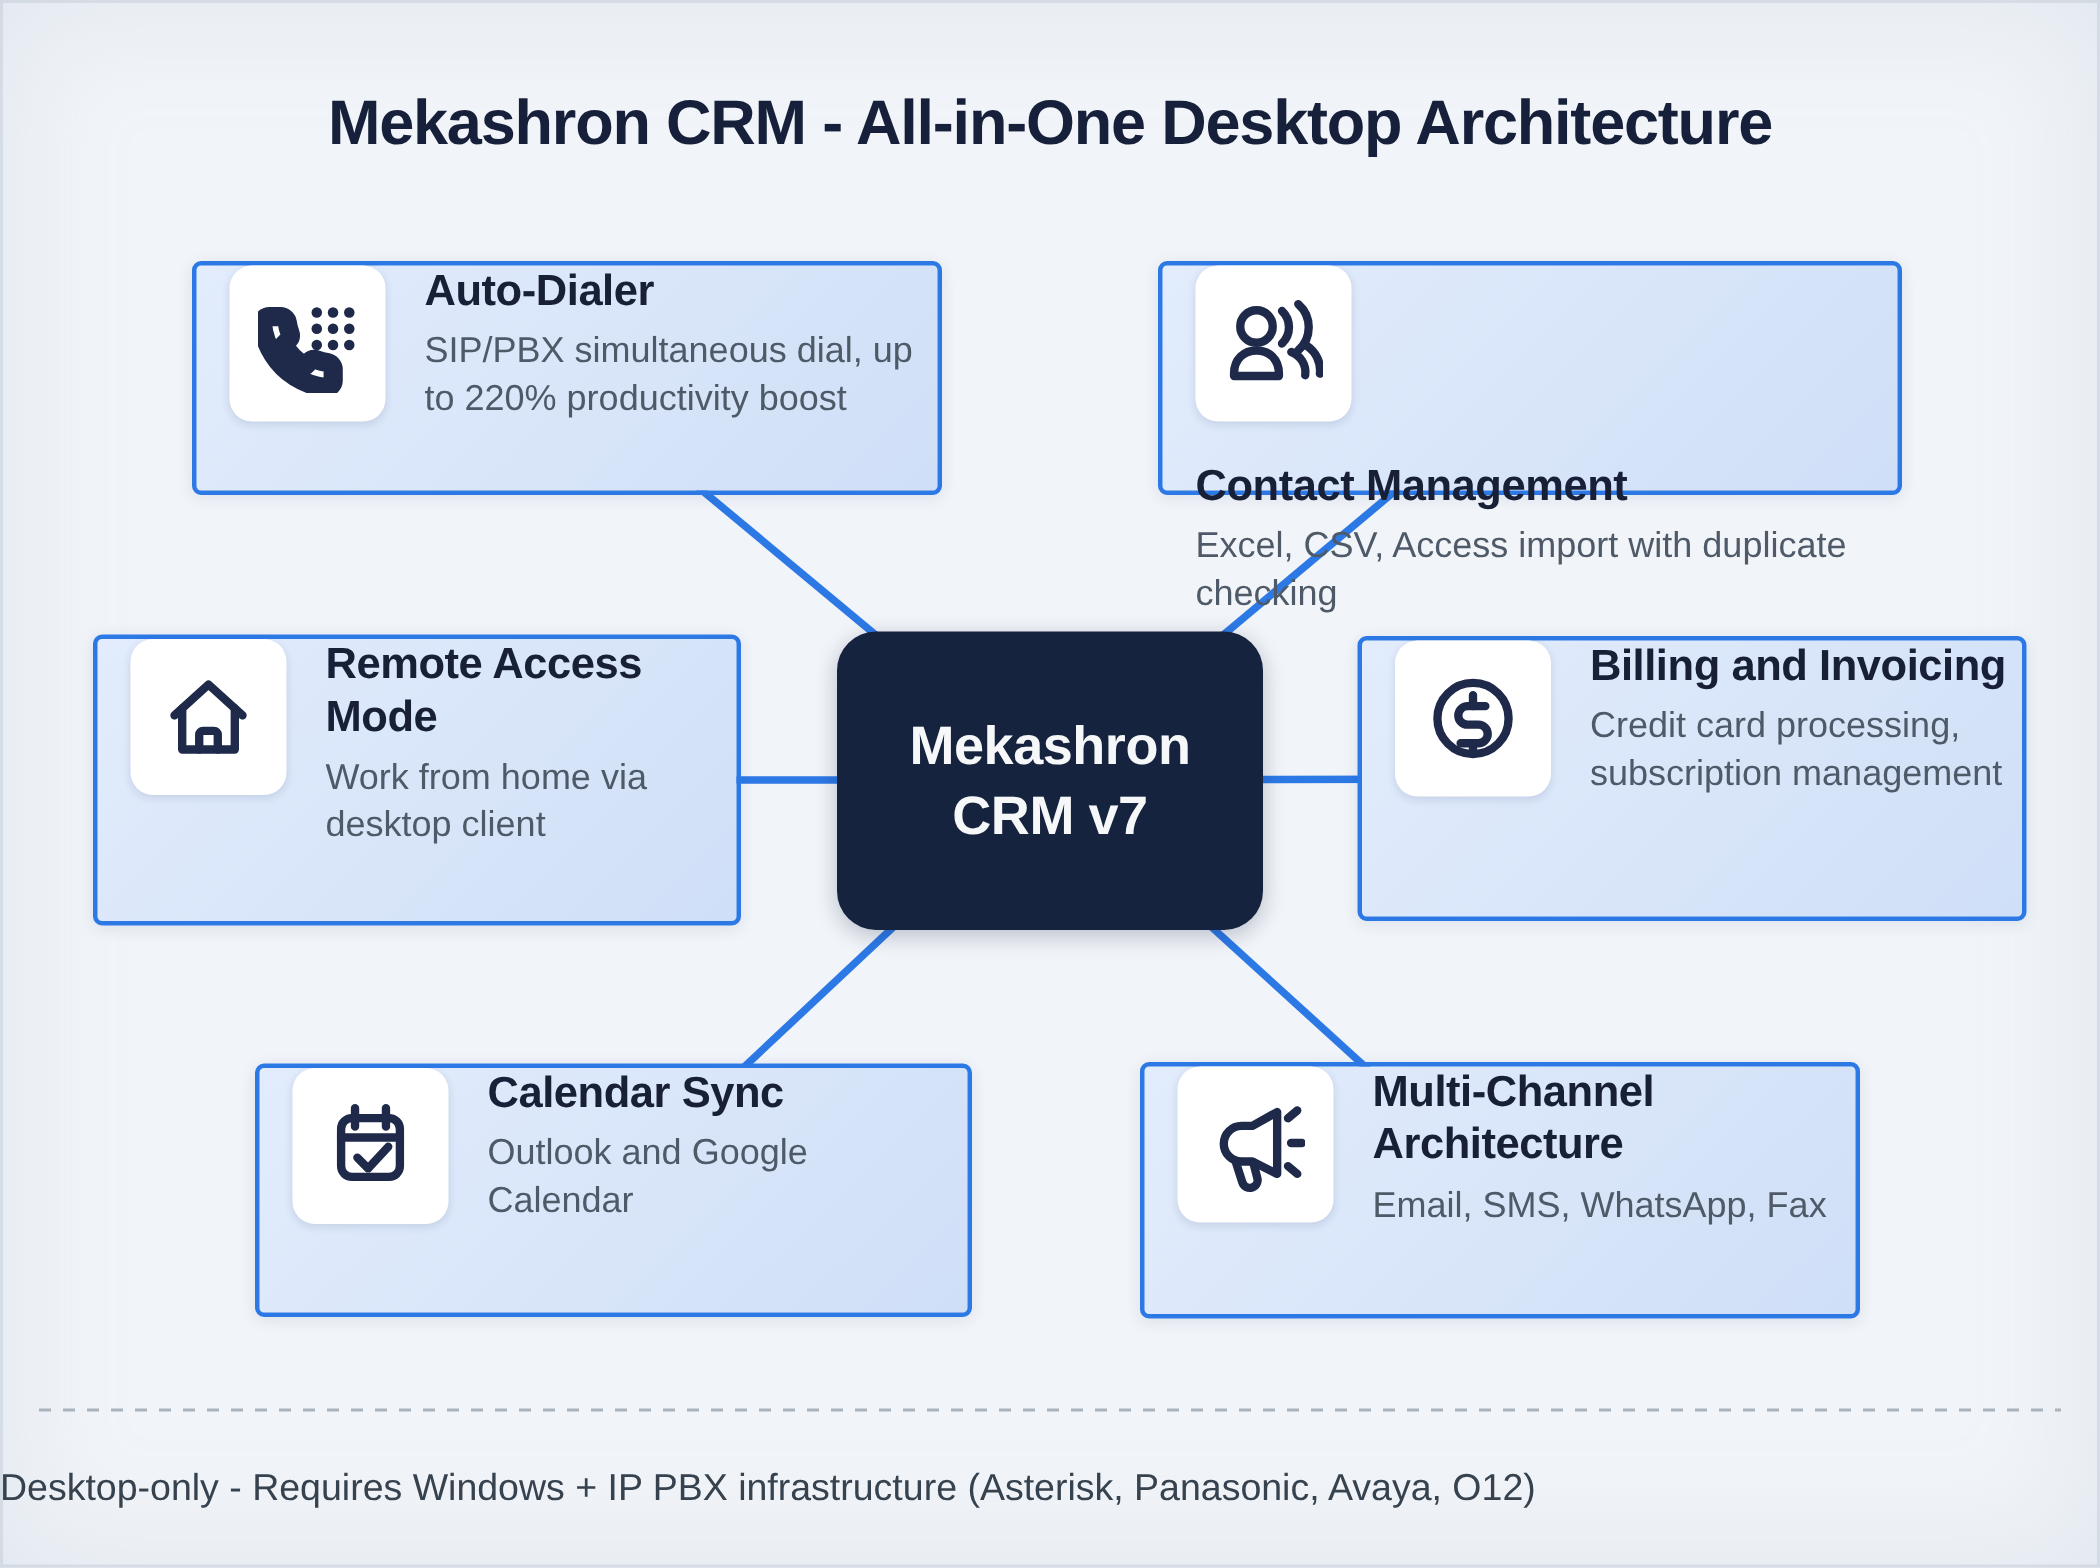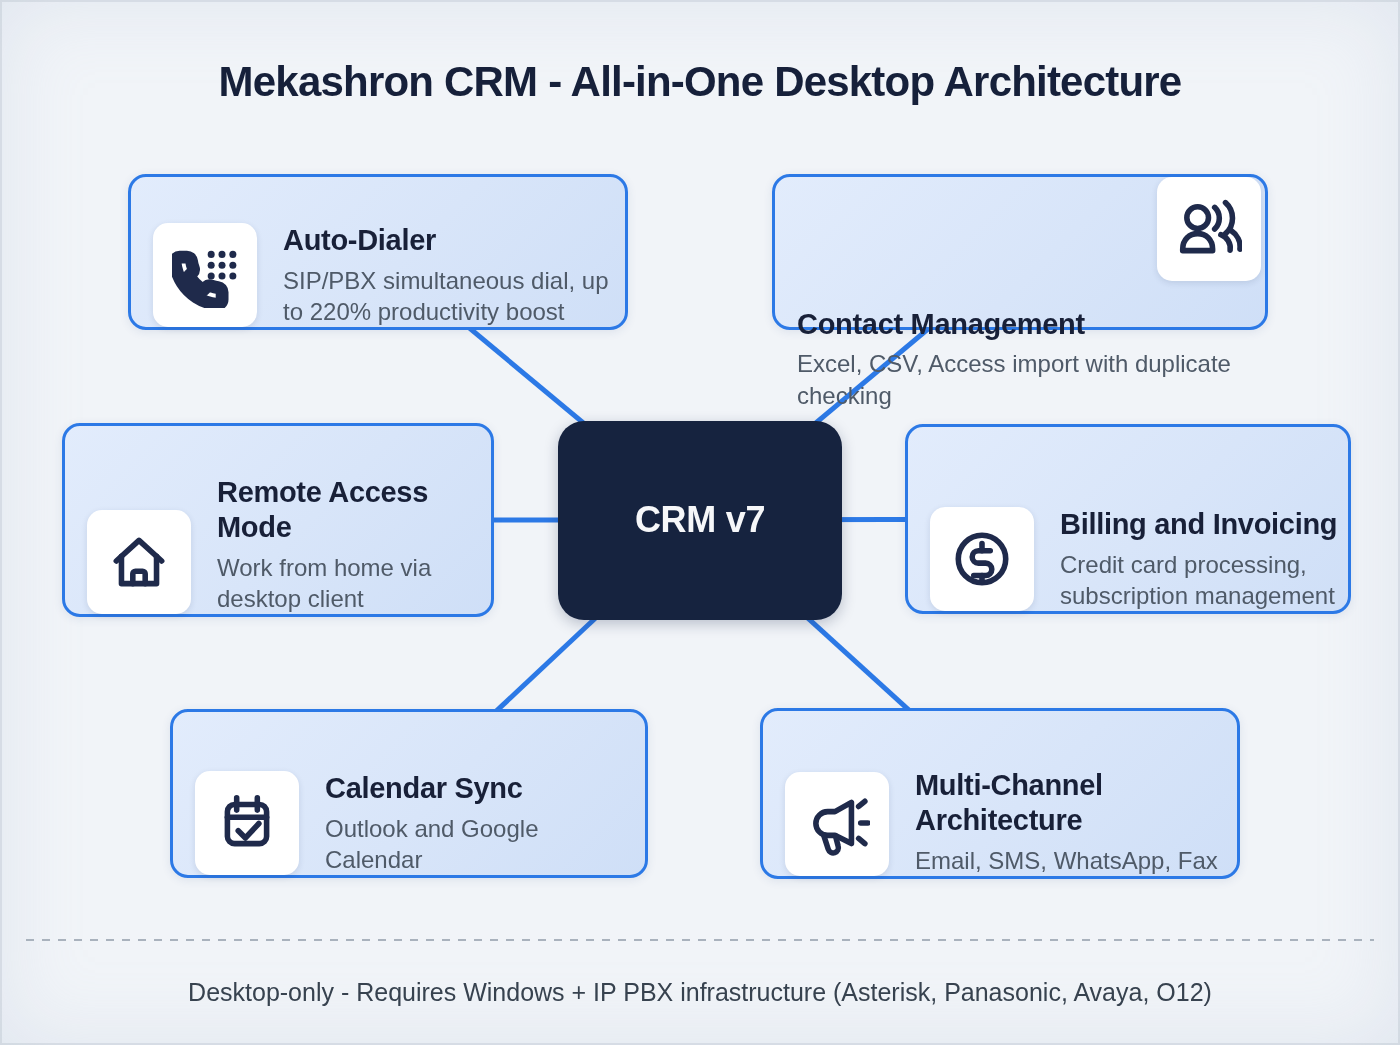--- a/index.html
+++ b/index.html
@@ -17,23 +17,23 @@
     position:absolute;top:58px;left:0;width:100%;
     text-align:center;
     font-size:42px;font-weight:700;letter-spacing:-.8px;
     color:#16203a;margin:0;
   }
   svg.connectors{position:absolute;left:0;top:0;}
   .feature-box{
     position:absolute;
     background:linear-gradient(135deg,#e2ecfc 0%,#d8e5f9 55%,#cfdff7 100%);
     border:3.5px solid #2c79e6;
-    border-radius:18px;
+    border-radius:6px;
     box-shadow:0 2px 10px rgba(40,70,130,.10);
-    display:flex;align-items:flex-end;
+    display:flex;align-items:flex-start;
     box-sizing:border-box;
     padding:0 4px 0 22px;gap:26px;
   }
   .icon-tile{
     flex:0 0 104px;width:104px;height:104px;
     background:#ffffff;border-radius:15px;
     box-shadow:0 2px 6px rgba(25,40,80,.12);
     display:flex;align-items:center;justify-content:center;
   }
   .icon-tile svg{width:66px;height:66px;}
@@ -55,21 +55,21 @@
   }
   .center-node .line{
     color:#f6f7f9;font-size:36px;font-weight:700;line-height:1.3;letter-spacing:-.3px;
   }
   .footer-divider{
     position:absolute;left:26px;right:26px;top:939px;height:2px;
     background:repeating-linear-gradient(to right,#a9b2bd 0 8px,transparent 8px 16px);
   }
   .footer-note{
     position:absolute;left:0;top:978px;width:100%;
-    text-align:center;font-size:25px;color:#37424f;
+    text-align:left;font-size:25px;color:#37424f;
   }
   
   .box-auto     {left:128px;top:174px;width:500px;height:156px;}
   .box-contact  {left:772px;top:174px;width:496px;height:156px;flex-direction:column;}
   .box-remote   {left:62px; top:423px;width:432px;height:194px;}
   .box-billing  {left:905px;top:424px;width:446px;height:190px;}
   .box-calendar {left:170px;top:709px;width:478px;height:169px;}
   .box-multi    {left:760px;top:708px;width:480px;height:171px;}
   .ic{stroke:#1f2a4b;stroke-width:5.4;fill:none;stroke-linecap:round;stroke-linejoin:round;}
   .ic-fill{fill:#1f2a4b;stroke:none;}
@@ -183,19 +183,20 @@
         <path class="ic" d="M53 15 l6 -5 M55 31 h7 M53 46 l6 5"></path>
       </svg>
     </div>
     <div class="feature-text">
       <p class="feature-title">Multi-Channel Architecture</p>
       <p class="feature-desc">Email, SMS, WhatsApp, Fax</p>
     </div>
   </div>
 
   <div class="center-node">
+    <span class="line">Mekashron</span>
     <span class="line">CRM v7</span>
   </div>
 
   <div class="footer-divider"></div>
   <div class="footer-note">Desktop-only - Requires Windows + IP PBX infrastructure (Asterisk, Panasonic, Avaya, O12)</div>
 
 </div>
 
 </body></html>

